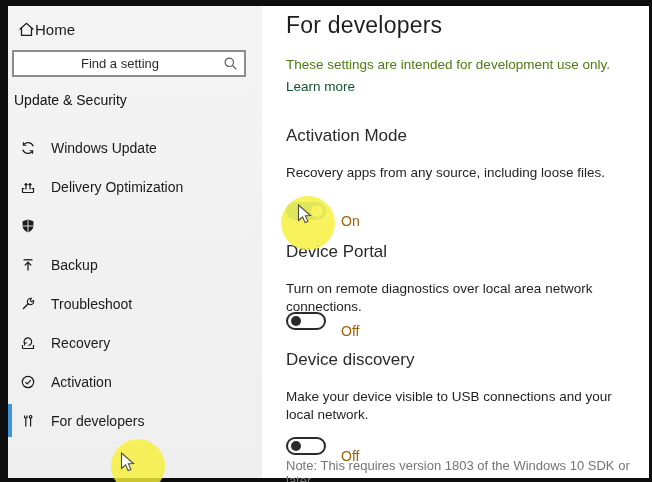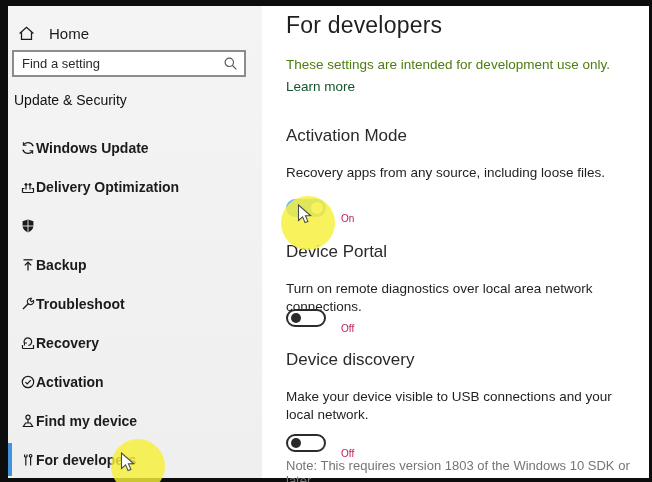--- a/index.html
+++ b/index.html
@@ -8,59 +8,59 @@
     position:relative; width:652px; height:482px;
     background:#0d0d0d; overflow:hidden;
   }
   
   .sidebar {
     position:absolute; left:8px; top:6px; width:254px; height:472px;
     background:linear-gradient(180deg,#f4f4f4 0%,#efefef 100%);
   }
   .home-row {
     position:absolute; left:10px; top:10px; height:26px;
-    display:flex; align-items:flex-end; gap:14px; cursor:default;
+    display:flex; align-items:center; cursor:default;
   }
   .home-row .lbl { font-size:15px; color:#1b1b1b; }
   .search-box {
     position:absolute; left:4px; top:44px; width:234px; height:27px;
     background:#fff; border:2px solid #8c8c8c;
   }
   .search-box input {
     width:100%; height:100%; border:none; outline:none;
     font-family:"Liberation Sans",sans-serif; font-size:13px;
-    color:#2b2b2b; padding:0 26px 0 8px; background:transparent;
+    color:#2b2b2b; padding:0 26px 0 8px; background:transparent;text-align:center;
   }
   .search-box input::placeholder { color:#2b2b2b; opacity:1; }
   .search-glyph { position:absolute; right:6px; top:4px; }
   .section-title {
     position:absolute; left:6px; top:86px;
     font-size:14px; font-weight:normal; color:#111;
   }
   .nav { position:absolute; left:0; top:122px; width:254px; }
   .nav-item {
     position:relative; height:39px; display:flex; align-items:center; cursor:default;
   }
   .nav-item .ico { width:17px; margin-left:11px; display:flex; justify-content:center; }
-  .nav-item .lbl { font-size:14px; color:#1b1b1b;font-weight:bold; }
+  .nav-item .lbl { margin-left:15px; font-size:14px; color:#1b1b1b; }
   .nav-item.selected .accent {
     position:absolute; left:0; top:3px; bottom:3px; width:4px; background:#3f94dc;
   }
   
   .main {
     position:absolute; left:262px; top:6px; width:387px; height:472px;
     background:#ffffff;
   }
   .page-title { position:absolute; left:24px; top:6px; font-size:23px; font-weight:300; color:#1f1f1f; letter-spacing:.2px; }
   .page-sub   { position:absolute; left:24px; top:51px; font-size:13.5px; color:#4d7c0f; }
   .learn-link { position:absolute; left:24px; top:73px; font-size:13.5px; color:#14532d; cursor:pointer; }
   .sec-head   { position:absolute; left:24px; font-size:17px; color:#2a2a2a; }
   .sec-desc   { position:absolute; left:24px; font-size:13.5px; color:#1f1f1f; line-height:18px; }
   .toggle-row { position:absolute; left:24px; display:flex; align-items:center; gap:15px; }
-  .toggle-lbl { font-size:10px; color:#be185d;margin-top:21px; }
+  .toggle-lbl { font-size:14px; color:#a16207;margin-top:21px; }
   .toggle { width:40px; height:18px; border-radius:10px; position:relative; cursor:pointer; }
   .toggle.on  { background:#78b7ef; }
   .toggle.on .knob {
     position:absolute; right:3px; top:3px; width:12px; height:12px;
     border-radius:50%; background:#fdfdfd;
   }
   .toggle.off { border:2px solid #2b2b2b; background:#fff; }
   .toggle.off .knob {
     position:absolute; left:3px; top:2px; width:10px; height:10px;
     border-radius:50%; background:#2b2b2b;
@@ -176,30 +176,20 @@
       <div class="nav-item">
         <span class="ico">
           <svg width="16" height="16" viewBox="0 0 16 16" fill="none" stroke="#1b1b1b" stroke-width="1.2">
             <circle cx="8" cy="8" r="5.7"></circle>
               <path d="M5.4 8.1 L7.2 9.9 L10.8 6.1"></path>
           </svg>
         </span>
         <span class="lbl">Activation</span>
       </div>
 
-      <div class="nav-item">
-        <span class="ico">
-          <svg width="16" height="16" viewBox="0 0 16 16" fill="none" stroke="#1b1b1b" stroke-width="1.2">
-            <circle cx="8" cy="4.2" r="2.1"></circle>
-              <path d="M8 6.3 V10"></path>
-            <path d="M5.6 10 L3.4 13.5 H12.6 L10.4 10 Z"></path>
-          </svg>
-        </span>
-        <span class="lbl">Find my device</span>
-      </div>
 
       <div class="nav-item selected">
         <span class="accent"></span>
         <span class="ico">
           <svg width="16" height="16" viewBox="0 0 16 16" fill="none" stroke="#1b1b1b" stroke-width="1.2">
             <path d="M4.6 2.5 V5 M7 2.5 V5 M4.6 5 H7 M5.8 5 V13.5"></path>
             <circle cx="10.6" cy="3.8" r="1.3"></circle>
               <path d="M10.6 5.1 V13.5"></path>
           </svg>
         </span>

